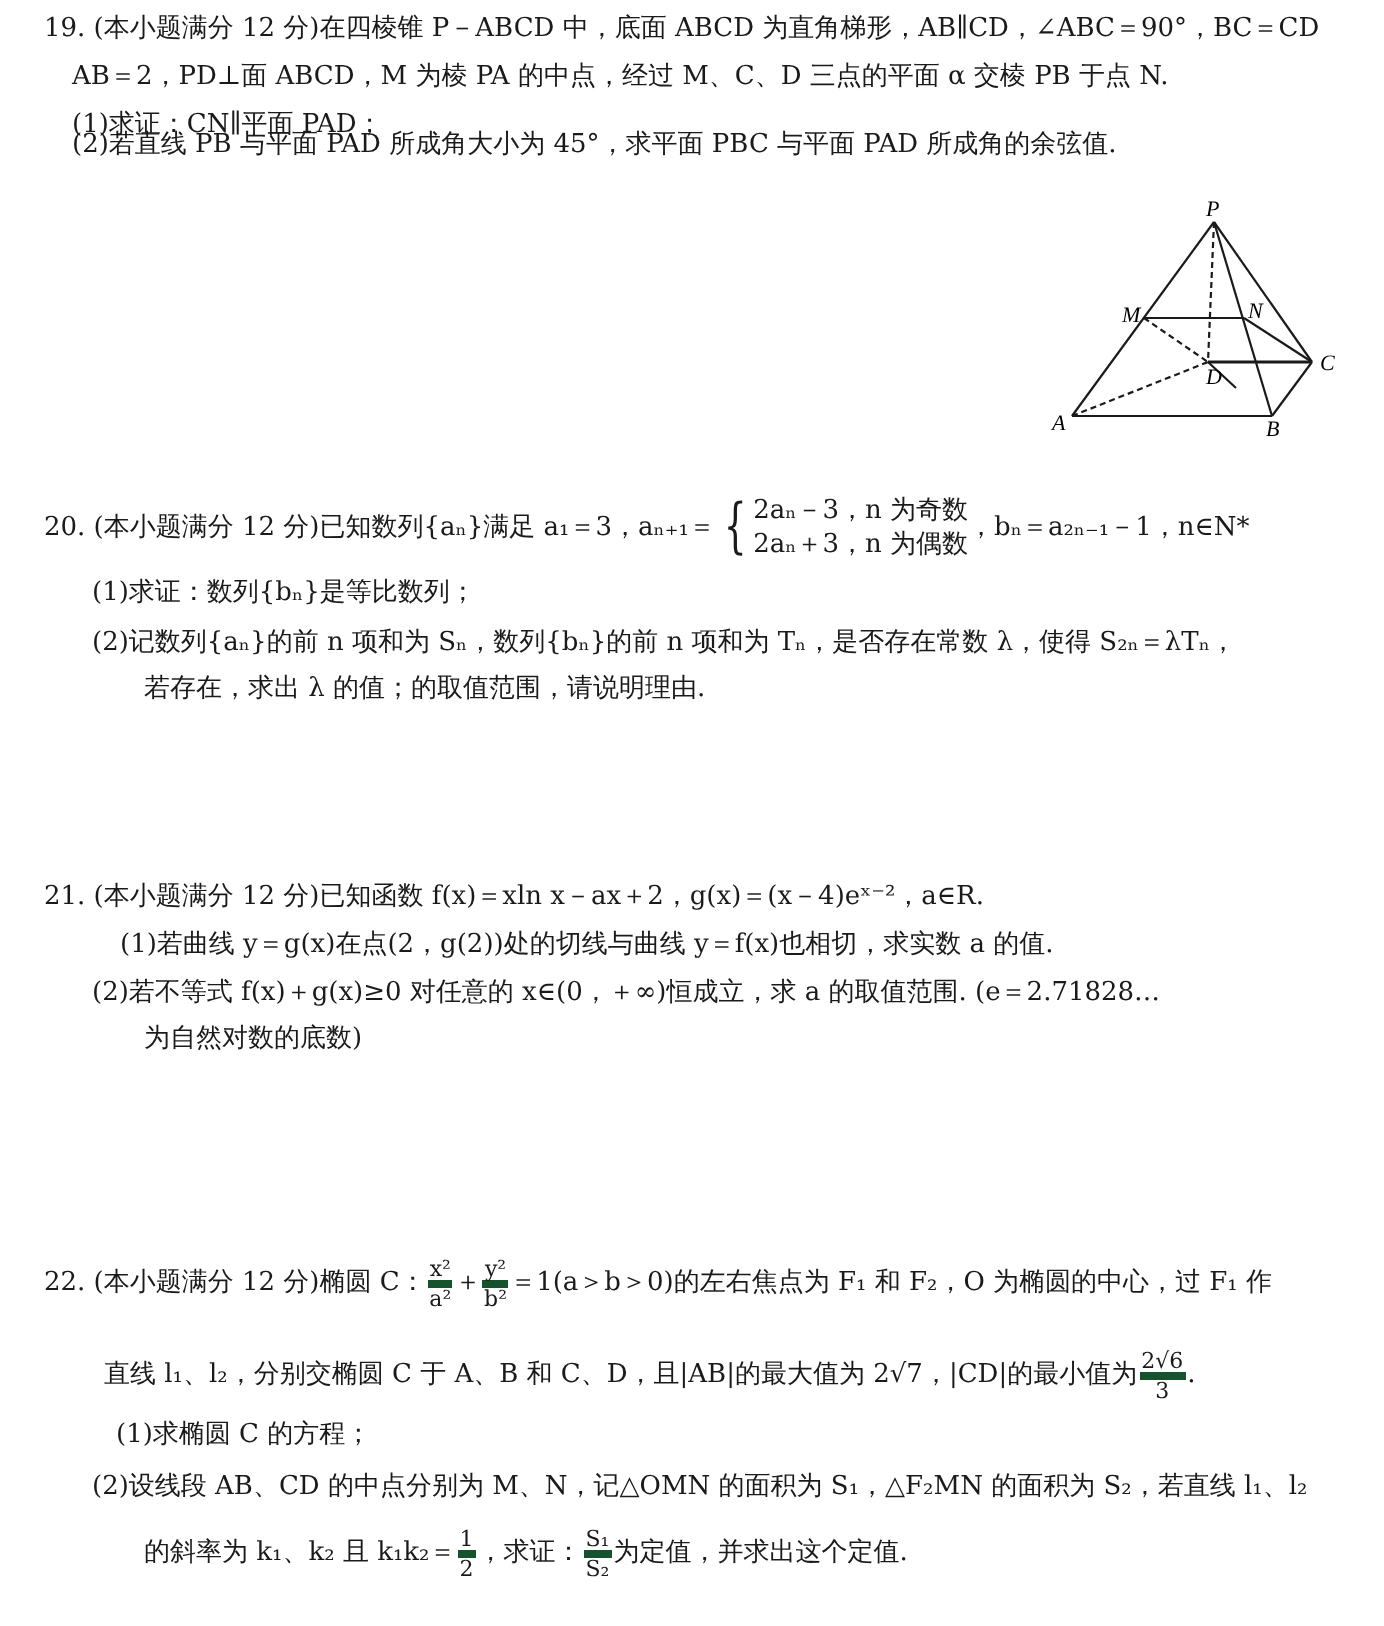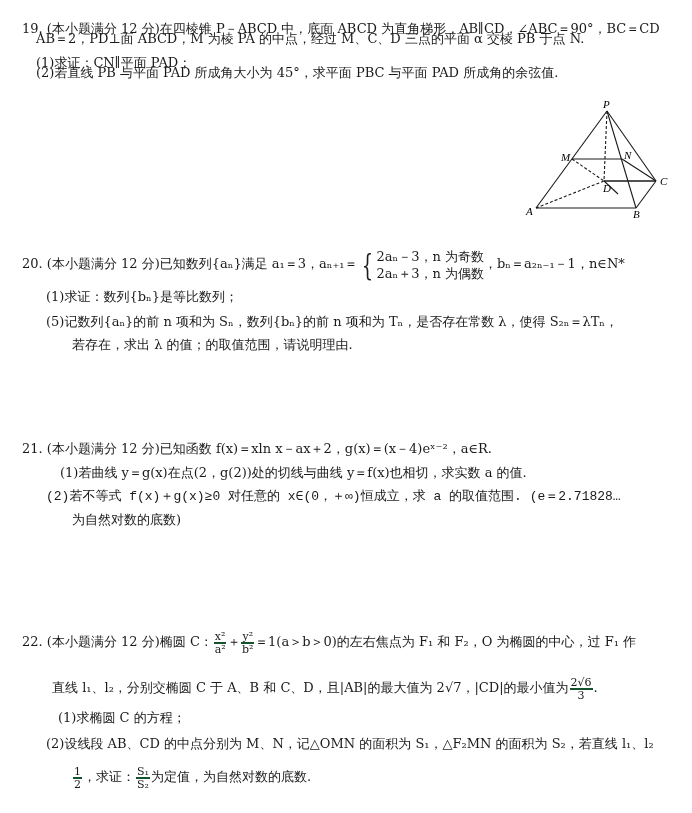--- a/index.html
+++ b/index.html
@@ -1,29 +1,29 @@
 <!DOCTYPE html>
 <html><head>
 <meta charset="utf-8">
 <style>
   html, body { margin:0; padding:0; background:#fff; }
   body { width:692px; height:813px; position:relative; overflow:hidden;
          font-family:"DejaVu Serif", "Liberation Serif", serif; color:#1a1a1a; font-size:13px; }
   .line { position:absolute; white-space:nowrap; line-height:18px; }
   .frac { display:inline-block; vertical-align:middle; text-align:center; font-size:11px; line-height:11px; margin:0 1px; }
   .frac span { display:block; }
-  .frac .top { border-bottom:2px solid #14532d; padding:0 1px; }
+  .frac .top { border-bottom:4px solid #14532d; padding:0 1px; }
   .brace { display:inline-block; vertical-align:middle; font-size:30px; line-height:30px; transform:scaleX(0.6); }
   .cases { display:inline-block; vertical-align:middle; line-height:17px;text-align:right; }
   svg text { font-family:"Liberation Serif", serif; font-style:italic; font-size:11px; }
 </style>
 </head>
 <body>
 
-<div class="line" style="left:22px; top:20px;">19. (本小题满分 12 分)在四棱锥 P－ABCD 中，底面 ABCD 为直角梯形，AB∥CD，∠ABC＝90°，BC＝CD</div>
+<div class="line" style="left:22px; top:6px;">19. (本小题满分 12 分)在四棱锥 P－ABCD 中，底面 ABCD 为直角梯形，AB∥CD，∠ABC＝90°，BC＝CD</div>
 <div class="line" style="left:36px; top:30px;">AB＝2，PD⊥面 ABCD，M 为棱 PA 的中点，经过 M、C、D 三点的平面 α 交棱 PB 于点 N.</div>
 <div class="line" style="left:36px; top:54px;">(1)求证：CN∥平面 PAD；</div>
 <div class="line" style="left:36px; top:64px;">(2)若直线 PB 与平面 PAD 所成角大小为 45°，求平面 PBC 与平面 PAD 所成角的余弦值.</div>
 
 <svg style="position:absolute; left:0; top:0;" width="692" height="240" viewBox="0 0 692 240">
   <g stroke="#1a1a1a" stroke-width="1.1" fill="none">
 
     <line x1="607" y1="111" x2="536" y2="208"></line>
     <line x1="607" y1="111" x2="656" y2="181"></line>
     <line x1="607" y1="111" x2="636" y2="208"></line>
@@ -44,31 +44,31 @@
   <text x="603" y="192">D</text>
   <text x="660" y="185">C</text>
   <text x="526" y="215">A</text>
   <text x="633" y="218">B</text>
 </svg>
 
 <div class="line" style="left:22px; top:247px; line-height:34px;">
   <span>20. (本小题满分 12 分)已知数列{aₙ}满足 a₁＝3，aₙ₊₁＝</span><span class="brace">{</span><span class="cases"><span style="display:block">2aₙ－3，n 为奇数</span><span style="display:block">2aₙ＋3，n 为偶数</span></span><span>，bₙ＝a₂ₙ₋₁－1，n∈N*</span>
 </div>
 <div class="line" style="left:46px; top:288px;">(1)求证：数列{bₙ}是等比数列；</div>
-<div class="line" style="left:46px; top:313px;">(5)记数列{aₙ}的前 n 项和为 Sₙ，数列{bₙ}的前 n 项和为 Tₙ，是否存在常数 λ，使得 S₂ₙ＝λTₙ，</div>
+<div class="line" style="left:46px; top:313px;">(2)记数列{aₙ}的前 n 项和为 Sₙ，数列{bₙ}的前 n 项和为 Tₙ，是否存在常数 λ，使得 S₂ₙ＝λTₙ，</div>
 <div class="line" style="left:72px; top:336px;">若存在，求出 λ 的值；的取值范围，请说明理由.</div>
 
 <div class="line" style="left:22px; top:440px;">21. (本小题满分 12 分)已知函数 f(x)＝xln x－ax＋2，g(x)＝(x－4)eˣ⁻²，a∈R.</div>
 <div class="line" style="left:46px; top:464px;margin-left:14px;">(1)若曲线 y＝g(x)在点(2，g(2))处的切线与曲线 y＝f(x)也相切，求实数 a 的值.</div>
-<div class="line" style="left:46px; top:488px;font-family:Liberation Mono, monospace;">(2)若不等式 f(x)＋g(x)≥0 对任意的 x∈(0，＋∞)恒成立，求 a 的取值范围. (e＝2.71828…</div>
+<div class="line" style="left:46px; top:488px;">(2)若不等式 f(x)＋g(x)≥0 对任意的 x∈(0，＋∞)恒成立，求 a 的取值范围. (e＝2.71828…</div>
 <div class="line" style="left:72px; top:511px;">为自然对数的底数)</div>
 
 <div class="line" style="left:22px; top:628px; line-height:28px;">
   <span>22. (本小题满分 12 分)椭圆 C：</span><span class="frac"><span class="top">x²</span><span>a²</span></span><span>＋</span><span class="frac"><span class="top">y²</span><span>b²</span></span><span>＝1(a＞b＞0)的左右焦点为 F₁ 和 F₂，O 为椭圆的中心，过 F₁ 作</span>
 </div>
 <div class="line" style="left:52px; top:674px; line-height:28px;">
   <span>直线 l₁、l₂，分别交椭圆 C 于 A、B 和 C、D，且|AB|的最大值为 2√7，|CD|的最小值为</span><span class="frac"><span class="top">2√6</span><span>3</span></span><span>.</span>
 </div>
 <div class="line" style="left:58px; top:709px;">(1)求椭圆 C 的方程；</div>
 <div class="line" style="left:46px; top:735px;">(2)设线段 AB、CD 的中点分别为 M、N，记△OMN 的面积为 S₁，△F₂MN 的面积为 S₂，若直线 l₁、l₂</div>
 <div class="line" style="left:72px; top:762px; line-height:30px;">
-  <span class="frac"><span class="top">1</span><span>2</span></span><span>，求证：</span><span class="frac"><span class="top">S₁</span><span>S₂</span></span><span>为定值，为自然对数的底数.</span>
+  <span>的斜率为 k₁、k₂ 且 k₁k₂＝</span><span class="frac"><span class="top">1</span><span>2</span></span><span>，求证：</span><span class="frac"><span class="top">S₁</span><span>S₂</span></span><span>为定值，并求出这个定值.</span>
 </div>
 
 </body></html>

